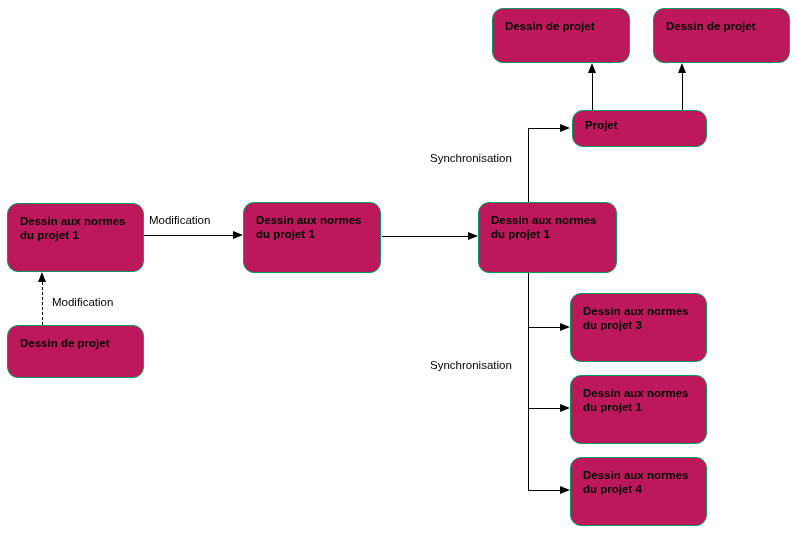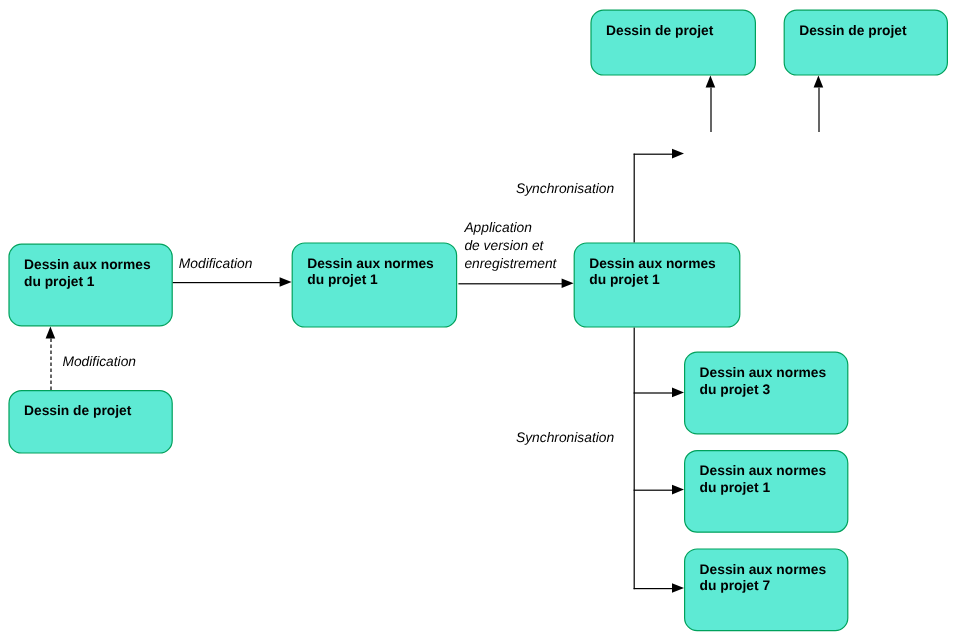--- a/index.html
+++ b/index.html
@@ -14,30 +14,29 @@
     background: var(--background, #ffffff);
     font-family: "Liberation Sans", sans-serif;
     color: var(--text-color, #000000);
     overflow: hidden;
   }
   .node {
     position: absolute;
     box-sizing: border-box;
     border: 1px solid var(--box-border, #00A15C);
     border-radius: 11px;
-    background: #5eead4;
+    background: #be185d;
     font-weight: bold;
     font-size: 11.5px;
     line-height: 14px;
     padding: 10px 8px 0 12px;
   }
   .node .ln { white-space: nowrap; }
   .edge-label {
     position: absolute;
-    font-style: italic;
     font-size: 11.5px;
     line-height: 15px;
     white-space: nowrap;
   }
   .hline {
     position: absolute;
     height: 1px;
     background: var(--line-color, #000000);
   }
   .vline {
@@ -82,20 +81,23 @@
   <div class="node" style="left:243px; top:202px; width:138px; height:71px;">
     <div class="ln">Dessin aux normes</div>
     <div class="ln">du projet 1</div>
   </div>
 
   <div class="node" style="left:478px; top:202px; width:139px; height:71px;">
     <div class="ln">Dessin aux normes</div>
     <div class="ln">du projet 1</div>
   </div>
 
+  <div class="node" style="left:572px; top:110px; width:135px; height:37px; padding-top:7px;">
+    <div class="ln">Projet</div>
+  </div>
 
   <div class="node" style="left:492px; top:8px; width:138px; height:55px;">
     <div class="ln">Dessin de projet</div>
   </div>
 
   <div class="node" style="left:653px; top:8px; width:137px; height:55px;">
     <div class="ln">Dessin de projet</div>
   </div>
 
   <div class="node" style="left:570px; top:293px; width:137px; height:69px;">
@@ -103,38 +105,33 @@
     <div class="ln">du projet 3</div>
   </div>
 
   <div class="node" style="left:570px; top:375px; width:137px; height:69px;">
     <div class="ln">Dessin aux normes</div>
     <div class="ln">du projet 1</div>
   </div>
 
   <div class="node" style="left:570px; top:457px; width:137px; height:69px;">
     <div class="ln">Dessin aux normes</div>
-    <div class="ln">du projet 7</div>
+    <div class="ln">du projet 4</div>
   </div>
 
   <div class="hline" style="left:144px; top:235px; width:90px;"></div>
   <div class="arr-right" style="left:233px; top:231px;"></div>
   <div class="edge-label" style="left:149px; top:213px;">Modification</div>
 
   <div class="vdash" style="left:42px; top:282px; height:43px;"></div>
   <div class="arr-up" style="left:38px; top:272px;"></div>
   <div class="edge-label" style="left:52px; top:295px;">Modification</div>
 
   <div class="hline" style="left:382px; top:236px; width:87px;"></div>
   <div class="arr-right" style="left:468px; top:232px;"></div>
-  <div class="edge-label" style="left:387px; top:183px;">
-    <div>Application</div>
-    <div>de version et</div>
-    <div>enregistrement</div>
-  </div>
 
   <div class="vline" style="left:528px; top:128px; height:74px;"></div>
   <div class="hline" style="left:528px; top:128px; width:33px;"></div>
   <div class="arr-right" style="left:560px; top:124px;"></div>
   <div class="edge-label" style="left:430px; top:151px;">Synchronisation</div>
 
   <div class="vline" style="left:592px; top:73px; height:37px;"></div>
   <div class="arr-up" style="left:588px; top:63px;"></div>
 
   <div class="vline" style="left:682px; top:73px; height:37px;"></div>

